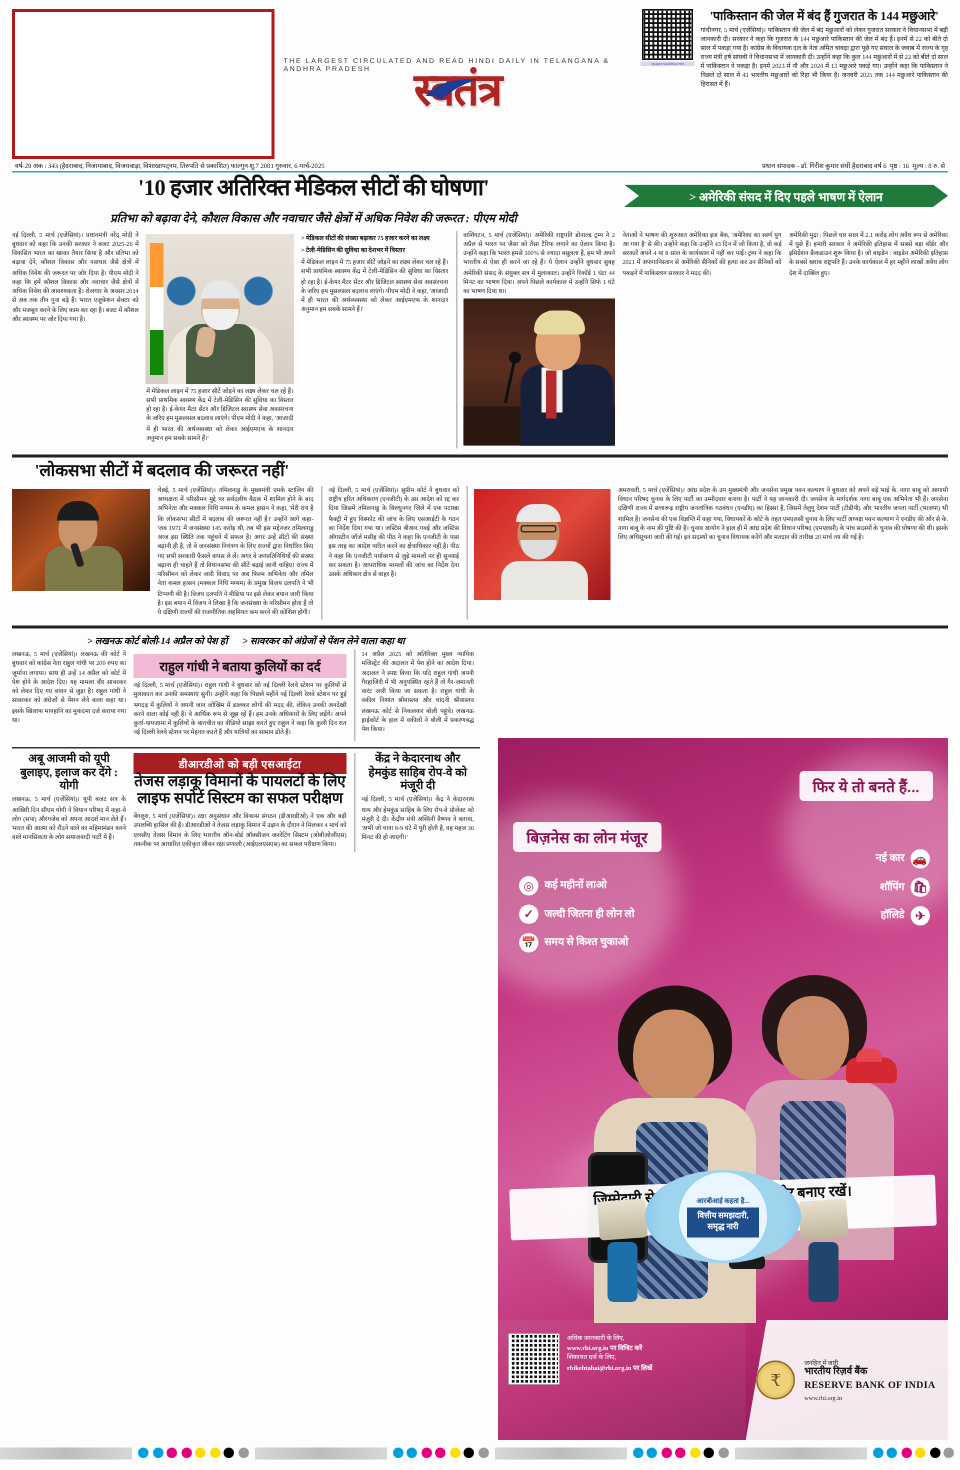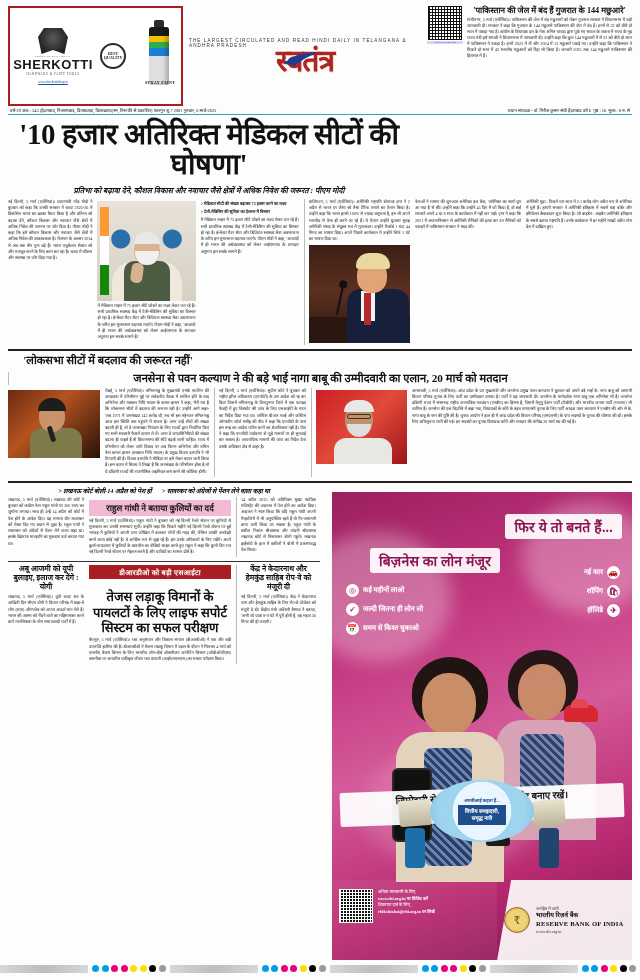--- a/index.html
+++ b/index.html
@@ -88,21 +88,21 @@
   }
 
   .pubinfo { display:flex; justify-content: space-between; align-items:center;
     font-size: 4.4px; color: #111; padding: 1px 2px; border-bottom: 1.5px solid #28a7c8; }
 
   
   .lead-row { display: flex; gap: 6px; margin-top: 4px; }
   .lead-left { width: 402px; }
   .lead-right { flex: 1; }
   .hl-main {
-    font-size: 29px; font-weight: 800; color: #111; line-height: 1.05; letter-spacing: -.4px;
+    font-size: 15px; font-weight: 800; color: #111; line-height: 1.05; letter-spacing: -.4px;
     text-align: center;
   }
   .hl-sub {
     font-size: 7.6px; font-style: italic; font-weight: 700; color: #111;
     text-align: center; margin-top: 5px;
   }
   .hl-trump {
     font-size: 13.4px; font-weight: 800; color: #111; line-height: 1.1; text-align: center; letter-spacing:-.2px;
   }
   .green-ribbon {
@@ -190,21 +190,21 @@
 
   
   .rbi-ad {
     position: absolute; right: 8px; top: 492px; width: 300px; height: 468px;
     background: linear-gradient(160deg, #9c1f5f 0%, #c2357e 28%, #d45a99 52%, #b92a70 78%, #7e1550 100%);
     overflow: hidden; color: #fff;
   }
   .smoke { position:absolute; border-radius: 50%; filter: blur(9px); background: rgba(255,255,255,.30); }
   .pill {
     display:inline-block; background: rgba(255,255,255,.92); color: #8c1454; font-weight: 800;
-    border-radius: 3px; padding: 3px 9px; font-size: 14px; letter-spacing: .2px; margin-left: 28px;
+    border-radius: 3px; padding: 3px 9px; font-size: 10px; letter-spacing: .2px;
   }
   .pill-r { background: rgba(255,255,255,.92); color:#8c1454; }
   .feat { display: flex; align-items: center; gap: 4px; font-size: 7px; font-weight: 700; margin-bottom: 6px; line-height:1.15; }
   .feat-ico { width: 13px; height: 13px; border-radius: 50%; background:#fff; color:#9c1f5f;
     display:flex; align-items:center; justify-content:center; font-size: 8px; font-weight: 800; flex: 0 0 13px; }
   .feat-r { justify-content: flex-end; text-align: center; }
   .lady-a {
     position:absolute; left: 58px; bottom: 78px; width: 120px; height: 225px;
   }
   .lady-b { position:absolute; right: 30px; bottom: 120px; width: 112px; height: 190px; opacity: .95; }
@@ -258,35 +258,20 @@
   .reg-grey { flex: 1; height: 8px; background: linear-gradient(90deg,#d7d7d7,#bdbdbd,#d7d7d7); }
 </style>
 </head>
 <body>
 
 <div class="page">
 
   <div class="masthead">
 
     <div class="ad-left">
-      <div class="ad-left-top">
-        <div class="sk-brandwrap">
-          <div class="sk-lion"></div>
-          <div class="sk-tag">CROWN OF RELIABILITY</div>
-          <div class="sk-name">SHERKOTTI</div>
-          <div class="sk-sub">HARDWARE &amp; PAINT TOOLS</div>
-          <div class="sk-web">www.sherkottishop.in</div>
-        </div>
-        <div class="sk-badge">BEST QUALITY</div>
-        <div class="sk-spray">
-          <div class="sk-nozzle"></div>
-          <div class="sk-can"></div>
-          <div class="sk-spraypt">SPRAY PAINT</div>
-        </div>
-      </div>
     </div>
 
     <div class="nameplate">
       <div class="tagline-en">THE LARGEST CIRCULATED AND READ HINDI DAILY IN TELANGANA &amp; ANDHRA PRADESH</div>
       <div class="title-wrap">
         <svg class="bird" viewBox="0 0 60 24">
           <path d="M2 16 C16 4 34 2 58 6 C40 10 30 14 18 22 C14 18 8 17 2 16 Z" fill="currentColor"></path>
         </svg>
         <div class="title-1">स्वतंत्र</div>
       </div>
@@ -313,20 +298,21 @@
       &nbsp;<span>मूल्य : 8 रु. से</span>
     </span>
   </div>
 
   <div class="lead-row">
     <div class="lead-left">
       <div class="hl-main">'10 हजार अतिरिक्त मेडिकल सीटों की घोषणा'</div>
       <div class="hl-sub">प्रतिभा को बढ़ावा देने, कौशल विकास और नवाचार जैसे क्षेत्रों में अधिक निवेश की जरूरत : पीएम मोदी</div>
     </div>
     <div class="lead-right">
+      <div class="green-ribbon">&gt; अमेरिकी संसद में दिए पहले भाषण में ऐलान</div>
     </div>
   </div>
 
   <div class="cols">
     <div class="col c1">
       <p>नई दिल्ली, 5 मार्च (एजेंसियां)। प्रधानमंत्री नरेंद्र मोदी ने बुधवार को कहा कि उनकी सरकार ने बजट 2025-26 में विकसित भारत का खाका तैयार किया है और प्रतिभा को बढ़ावा देने, कौशल विकास और नवाचार जैसे क्षेत्रों में अधिक निवेश की जरूरत पर जोर दिया है। पीएम मोदी ने कहा कि हमें कौशल विकास और नवाचार जैसे क्षेत्रों में अधिक निवेश की आवश्यकता है। रोजगार के अवसर 2014 से अब तक तीन गुना बढ़े हैं। भारत एजुकेशन सेक्टर को और मजबूत करने के लिए काम कर रहा है। बजट में कौशल और स्वास्थ्य पर जोर दिया गया है।</p>
     </div>
     <div class="col c2">
       <div class="photo photo-modi">
         <div class="modi-flag"></div>
@@ -362,23 +348,20 @@
     <div class="col c6">
       <p>अमेरिकी मुद्रा : पिछले चार साल में 2.1 करोड़ लोग अवैध रूप से अमेरिका में घुसे हैं। हमारी सरकार ने अमेरिकी इतिहास में सबसे बड़ा बॉर्डर और इमिग्रेशन क्रैकडाउन शुरू किया है। जो बाइडेन : बाइडेन अमेरिकी इतिहास के सबसे खराब राष्ट्रपति हैं। उनके कार्यकाल में हर महीने लाखों अवैध लोग देश में दाखिल हुए।</p>
     </div>
   </div>
 
   <div class="rule-thick"></div>
   <div style="display:flex; gap:6px;flex-direction:column;">
     <div style="width:200px">
       <div class="sec-hl">'लोकसभा सीटों में बदलाव की जरूरत नहीं'</div>
     </div>
-    <div style="flex:1" class="vrule">
-      <div class="sec-hl">जनसेना से पवन कल्याण ने की बड़े भाई नागा बाबू की उम्मीदवारी का एलान, 20 मार्च को मतदान</div>
-    </div>
   </div>
 
   <div class="cols" style="margin-top:3px">
     <div class="col" style="width:92px">
       <div class="photo photo-kamal">
         <div class="kh-body"></div>
         <div class="kh-head"></div>
         <div class="kh-hair"></div>
         <div class="kh-mic"></div>
       </div>
@@ -430,21 +413,21 @@
 
     <div style="width:76px">
       <div class="sec-hl-sm" style="font-size:7.6px">अबू आजमी को यूपी बुलाइए, इलाज कर देंगे : योगी</div>
       <div class="col" style="margin-top:2px">
         <p>लखनऊ, 5 मार्च (एजेंसियां)। यूपी बजट सत्र के आखिरी दिन सीएम योगी ने विधान परिषद में कहा-वे लोग (सपा) औरंगजेब को अपना आदर्श मान लेते हैं। भारत की आत्मा को रौंदने वाले का महिमामंडन करने वाले मानसिकता के लोग समाजवादी पार्टी में हैं।</p>
       </div>
     </div>
 
     <div style="width:142px">
       <div class="redbar">डीआरडीओ को बड़ी एसआईटा</div>
-      <div class="sec-hl-sm" style="font-size:13px; margin-top:10px">तेजस लड़ाकू विमानों के पायलटों के लिए लाइफ सपोर्ट सिस्टम का सफल परीक्षण</div>
+      <div class="sec-hl-sm" style="font-size:10px; margin-top:0">तेजस लड़ाकू विमानों के पायलटों के लिए लाइफ सपोर्ट सिस्टम का सफल परीक्षण</div>
       <div class="col" style="margin-top:2px">
         <p>बेंगलुरु, 5 मार्च (एजेंसियां)। रक्षा अनुसंधान और विकास संगठन (डीआरडीओ) ने एक और बड़ी उपलब्धि हासिल की है। डीआरडीओ ने तेजस लड़ाकू विमान में उड़ान के दौरान ने मिलकर 4 मार्च को एलसीए तेजस विमान के लिए भारतीय ऑन-बोर्ड ऑक्सीजन जनरेटिंग सिस्टम (ओबीओजीएस) तकनीक पर आधारित एकीकृत जीवन रक्षा प्रणाली (आईएलएसएस) का सफल परीक्षण किया।</p>
       </div>
     </div>
 
     <div class="vrule" style="width:80px; padding-left:4px">
       <div class="sec-hl-sm" style="font-size:7.6px">केंद्र ने केदारनाथ और हेमकुंड साहिब रोप-वे को मंजूरी दी</div>
       <div class="col" style="margin-top:2px">
         <p>नई दिल्ली, 5 मार्च (एजेंसियां)। केंद्र ने केदारनाथ धाम और हेमकुंड साहिब के लिए रोप-वे प्रोजेक्ट को मंजूरी दे दी। केंद्रीय मंत्री अश्विनी वैष्णव ने बताया, 'अभी जो यात्रा 8-9 घंटे में पूरी होती है, वह महज 36 मिनट की हो जाएगी।'</p>
       </div>

